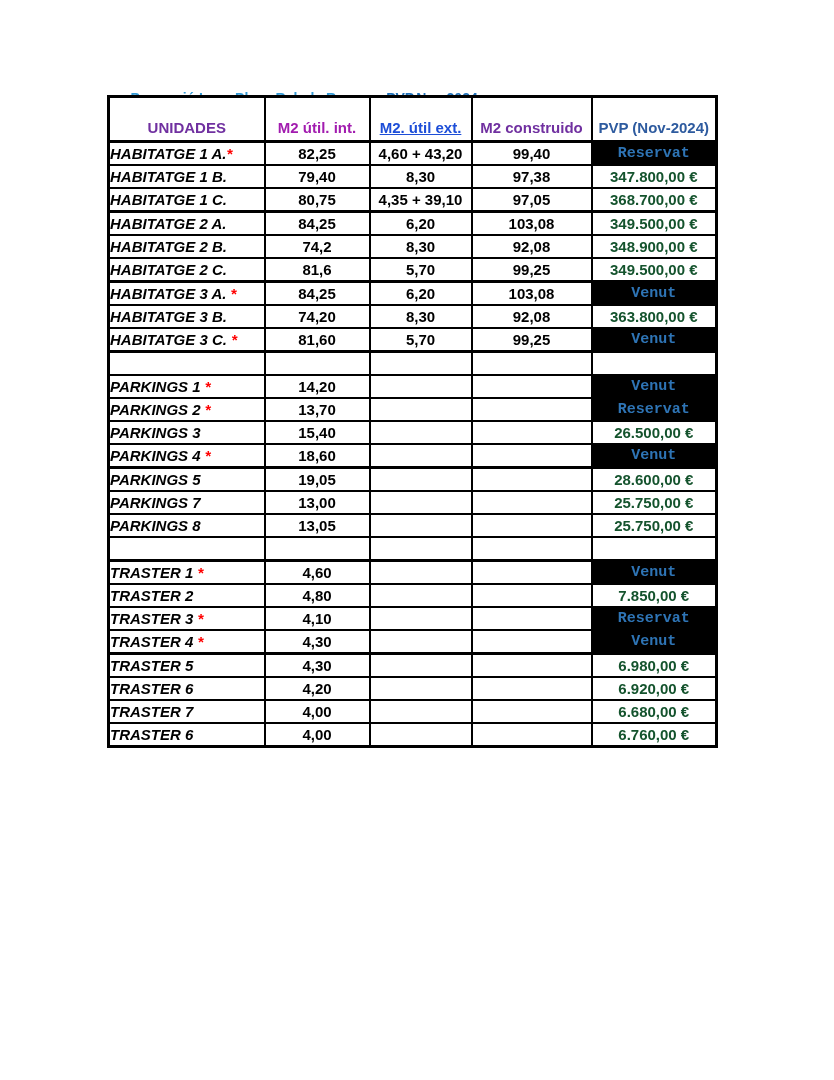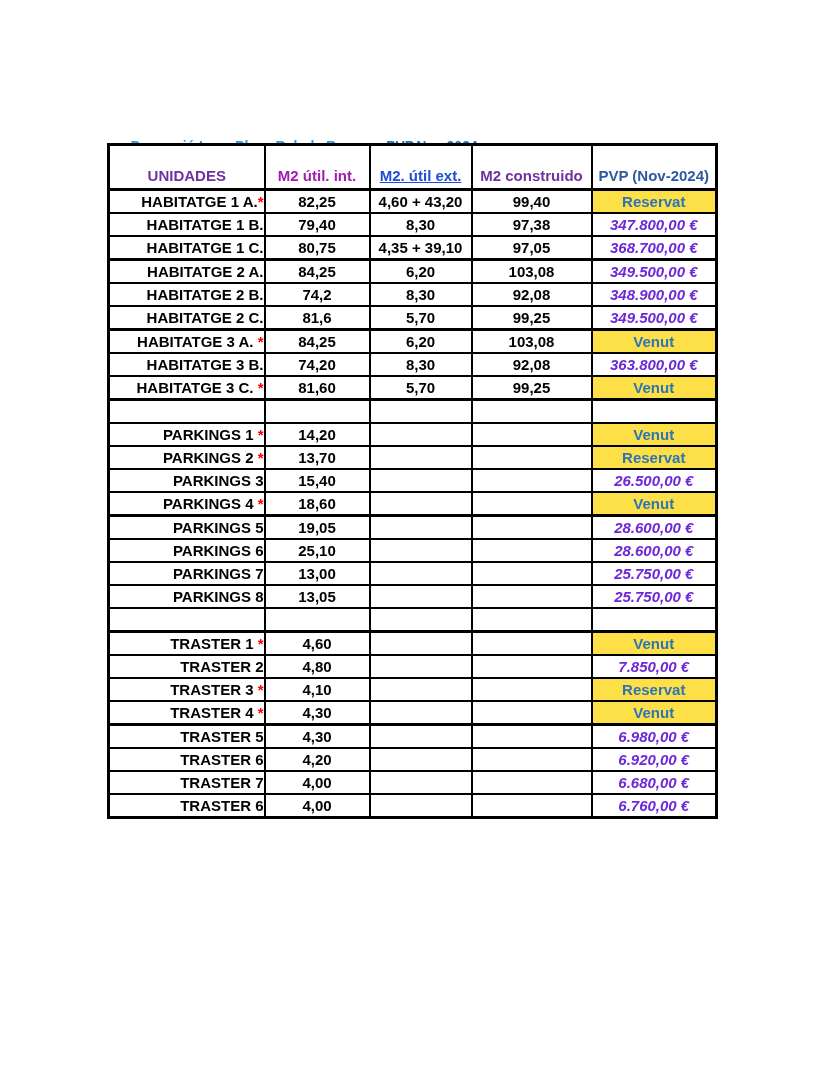--- a/index.html
+++ b/index.html
@@ -1,21 +1,21 @@
 <!DOCTYPE html>
 <html><head>
 <meta charset="utf-8">
 <style>
   html,body{margin:0;padding:0;}
   body{
     width:834px;height:1080px;background:#ffffff;
     font-family:"Liberation Sans", sans-serif;
     position:relative;overflow:hidden;
   }
-  .page{position:absolute;inset:0;margin-top:48px;}
+  .page{position:absolute;inset:0;}
   .doc-title{
     position:absolute;left:115px;top:74px;
     font-size:14px;white-space:pre;
   }
   .doc-title .t-left{color:#3399D4;font-weight:600;}
   .doc-title .t-right{color:#1F70B8;font-weight:700;margin-left:18px;}
   table.pricelist{
     position:absolute;left:107px;top:95px;
     width:608px;table-layout:fixed;
     border-collapse:collapse;
@@ -30,25 +30,25 @@
   table.pricelist thead th{
     height:38px;vertical-align:bottom;
     text-align:center;font-size:15px;
     padding-bottom:4px;
     border-bottom-width:3px;
     background:#ffffff;
   }
   table.pricelist tbody td{
     height:21px;font-size:15px;vertical-align:middle;
   }
-  td.c-unit{text-align:right;padding-left:4px;}
+  td.c-unit{text-align:left;padding-left:4px;font-style:italic;}
   td.c-num{text-align:center;}
   td.c-pvp{text-align:center;}
-  td.c-pvp.price{color:#6d28d9;font-style:italic;}
-  td.c-pvp.status{background:#fde047;color:#2E74B5;}
+  td.c-pvp.price{color:#14532d;}
+  td.c-pvp.status{background:#000000;color:#2E74B5;font-family:Liberation Mono, monospace;}
   tr.group-end td{border-bottom-width:3px;}
   .star{color:#FF0000;font-weight:700;}
   th.h-pvp{font-size:14px;}
 </style>
 </head>
 <body>
 
 <div class="page">
 
   <div class="doc-title">
@@ -172,27 +172,20 @@
           <td class="c-pvp status">Venut</td>
         </tr>
         <tr>
           <td class="c-unit">PARKINGS 5</td>
           <td class="c-num">19,05</td>
           <td class="c-num"></td>
           <td class="c-num"></td>
           <td class="c-pvp price">28.600,00 €</td>
         </tr>
         <tr>
-          <td class="c-unit">PARKINGS 6</td>
-          <td class="c-num">25,10</td>
-          <td class="c-num"></td>
-          <td class="c-num"></td>
-          <td class="c-pvp price">28.600,00 €</td>
-        </tr>
-        <tr>
           <td class="c-unit">PARKINGS 7</td>
           <td class="c-num">13,00</td>
           <td class="c-num"></td>
           <td class="c-num"></td>
           <td class="c-pvp price">25.750,00 €</td>
         </tr>
         <tr>
           <td class="c-unit">PARKINGS 8</td>
           <td class="c-num">13,05</td>
           <td class="c-num"></td>

